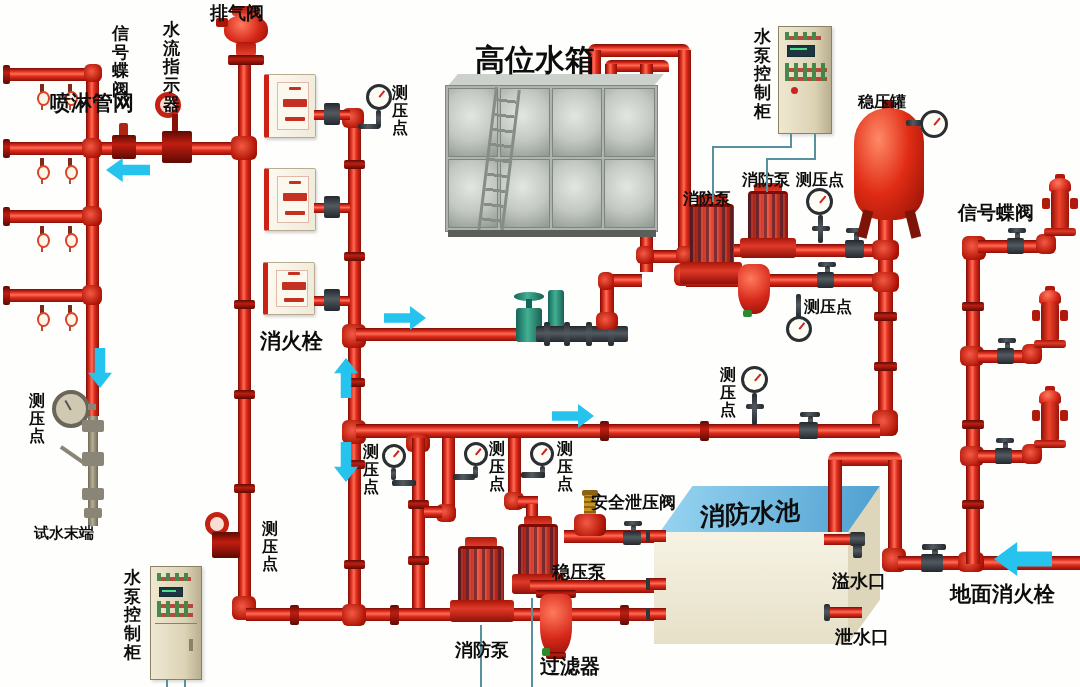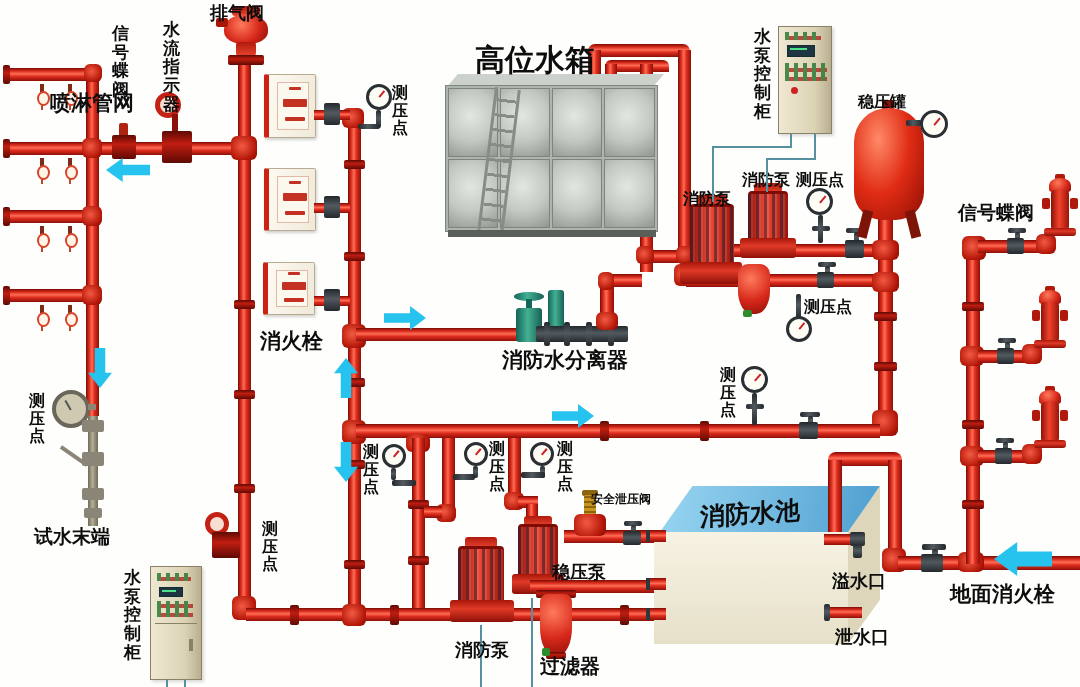--- a/index.html
+++ b/index.html
@@ -159,21 +159,20 @@
   <div class="st teal" style="left:548px;top:290px;width:16px;height:42px"></div>
   <div class="st dk" style="left:536px;top:326px;width:92px;height:16px"></div>
   <div class="st dk" style="left:544px;top:322px;width:6px;height:24px"></div>
   <div class="st dk" style="left:564px;top:322px;width:6px;height:24px"></div>
   <div class="st dk" style="left:586px;top:322px;width:6px;height:24px"></div>
   <div class="st dk" style="left:608px;top:322px;width:6px;height:24px"></div>
   <div class="st pv" style="left:600px;top:286px;width:14px;height:36px"></div>
   <div class="st elb" style="left:596px;top:312px;width:22px;height:18px"></div>
   <div class="st ph" style="left:612px;top:274px;width:30px;height:13px"></div>
   <div class="st elb" style="left:598px;top:272px;width:16px;height:18px"></div>
-  <div class="st hlabel" style="left:502px;top:346px;font-size:21px">消防水分离器</div>
 
   <div class="st ph" style="left:588px;top:44px;width:102px;height:13px;border-radius:7px 7px 0 0"></div>
   <div class="st pv" style="left:588px;top:50px;width:13px;height:40px"></div>
   <div class="st ph" style="left:605px;top:60px;width:64px;height:12px;border-radius:6px 6px 0 0"></div>
   <div class="st pv" style="left:605px;top:64px;width:12px;height:28px"></div>
   <div class="st pv" style="left:640px;top:64px;width:13px;height:208px"></div>
   <div class="st pv" style="left:678px;top:50px;width:13px;height:206px"></div>
   <div class="st ph" style="left:646px;top:250px;width:40px;height:13px"></div>
   <div class="st elb" style="left:636px;top:246px;width:18px;height:18px"></div>
   <div class="st elb" style="left:676px;top:246px;width:18px;height:18px"></div>
@@ -318,21 +317,21 @@
   <div class="st hlabel" style="left:552px;top:560px;font-size:18px">稳压泵</div>
   <div class="st hlabel" style="left:540px;top:653px;font-size:20px">过滤器</div>
 
   <div class="st ph" style="left:564px;top:530px;width:100px;height:13px"></div>
   <div class="st" style="left:582px;top:490px;width:16px;height:6px;background:#8a6410;border-radius:2px"></div>
   <div class="st spring" style="left:584px;top:495px;width:12px;height:21px"></div>
   <div class="st" style="left:574px;top:514px;width:32px;height:22px;background:radial-gradient(circle at 40% 40%,#f35a44,#b41708 70%,#7a0c05);border-radius:6px"></div>
   <div class="st dkv" style="left:624px;top:521px;width:18px;height:5px"></div>
   <div class="st dk" style="left:631px;top:525px;width:5px;height:8px"></div>
   <div class="st dk" style="left:623px;top:531px;width:18px;height:14px"></div>
-  <div class="st hlabel" style="left:591px;top:491px;font-size:12px">安全泄压阀</div>
+  <div class="st hlabel" style="left:591px;top:491px;font-size:17px">安全泄压阀</div>
 
   <div class="st" style="left:654px;top:486px;width:226px;height:48px;background:linear-gradient(100deg,#9ad6f2,#4e9fd0);clip-path:polygon(2% 100%,17% 0,100% 0,86% 100%)"></div>
   <div class="st" style="left:654px;top:532px;width:194px;height:112px;background:linear-gradient(180deg,#f7f3e4,#e6e0c8)"></div>
   <div class="st" style="left:848px;top:486px;width:32px;height:158px;background:#ded6ba;clip-path:polygon(0 29%,100% 0,100% 72%,0 100%)"></div>
   <div class="st hlabel" style="left:700px;top:497px;font-size:25px;transform:skewY(-4deg)">消防水池</div>
 
   <div class="st ph" style="left:646px;top:530px;width:16px;height:12px;border-left:4px solid #30363a"></div>
   <div class="st ph" style="left:646px;top:578px;width:16px;height:12px;border-left:4px solid #30363a"></div>
   <div class="st ph" style="left:646px;top:608px;width:16px;height:12px;border-left:4px solid #30363a"></div>
 
@@ -410,21 +409,21 @@
 
   <div class="st graygauge" style="left:52px;top:390px;width:38px;height:38px"></div>
   <div class="st" style="left:88px;top:404px;width:8px;height:6px;background:#8a8576"></div>
   <div class="st" style="left:88px;top:416px;width:10px;height:110px;background:linear-gradient(90deg,#6f6a58,#b5ae94 45%,#6f6a58)"></div>
   <div class="st" style="left:82px;top:420px;width:22px;height:12px;background:#8a8576;border-radius:2px"></div>
   <div class="st" style="left:82px;top:452px;width:22px;height:14px;background:#8a8576;border-radius:2px"></div>
   <div class="st" style="left:58px;top:454px;width:32px;height:4px;background:#8a8576;transform:rotate(35deg)"></div>
   <div class="st" style="left:82px;top:488px;width:22px;height:12px;background:#8a8576;border-radius:2px"></div>
   <div class="st" style="left:84px;top:508px;width:18px;height:10px;background:#8a8576;border-radius:2px"></div>
   <div class="st vlabel" style="left:28px;top:392px;font-size:16px">测压点</div>
-  <div class="st hlabel" style="left:34px;top:524px;font-size:19px">试水末端</div>
+  <div class="st hlabel" style="left:34px;top:524px;font-size:15px">试水末端</div>
 
   <div class="st cab" style="left:150px;top:566px;width:52px;height:114px">
     <div class="cabbtns" style="left:6px;top:6px;width:34px;height:8px"></div>
     <div class="cabdisp" style="left:8px;top:20px;width:24px;height:10px">
         <i></i>
       </div>
     <div class="cabbtns" style="left:6px;top:34px;width:36px;height:16px"></div>
     <div style="position:absolute;left:4px;top:56px;right:4px;height:1px;background:#8a8268"></div>
     <div style="position:absolute;left:38px;top:72px;width:4px;height:12px;background:#8a8268"></div>
   </div>

